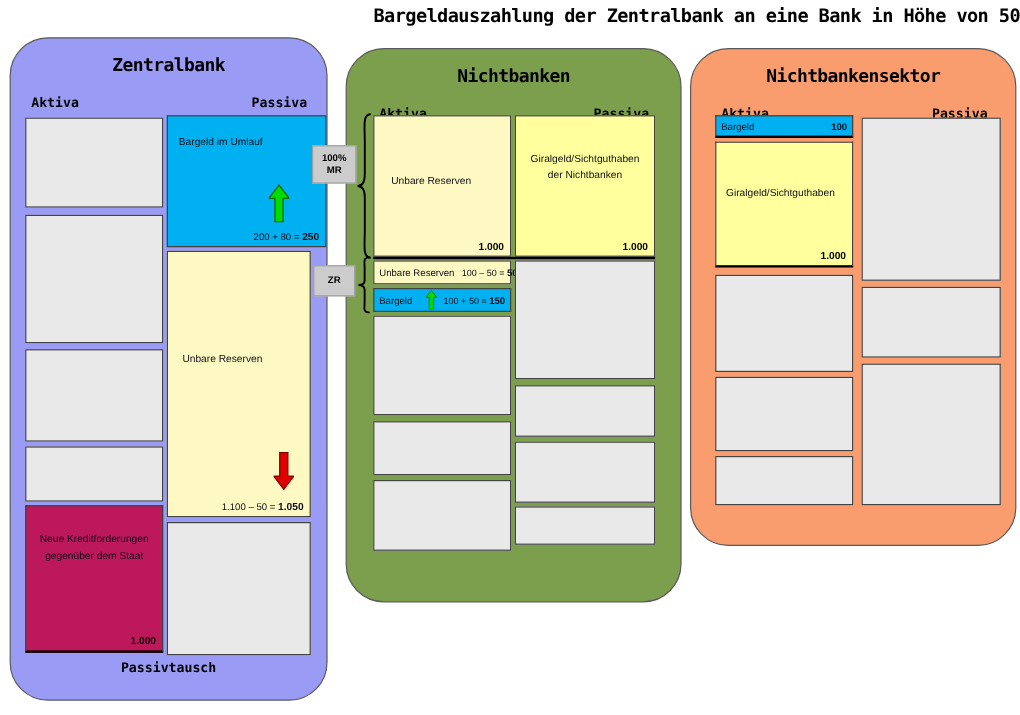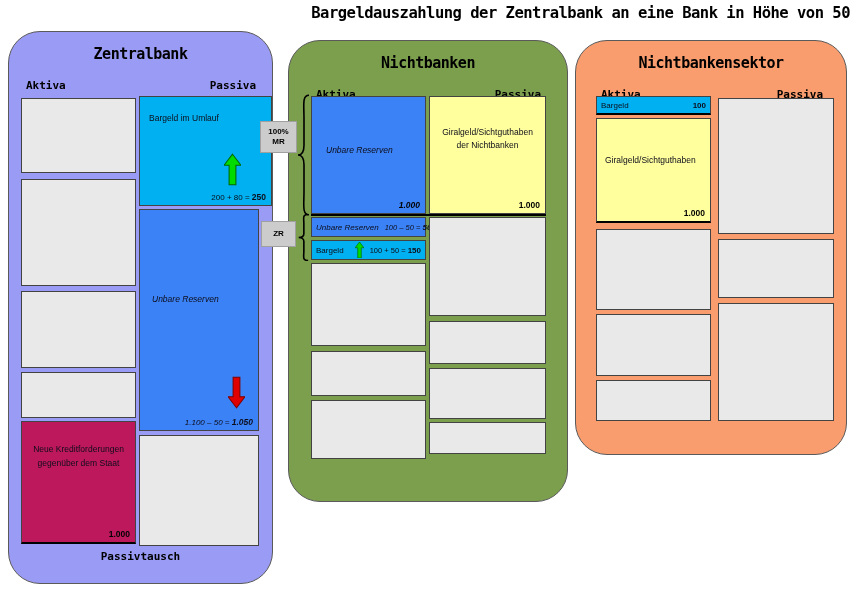--- a/index.html
+++ b/index.html
@@ -48,21 +48,21 @@
     font-weight: bold; font-size: 11px; color: #000;
   }
 
   .box {
     position: absolute;
     background: #e9e9e9;
     border: 1px solid #434343;
     color: #000;
   }
   .box.cyan   { background: #00b0f0; }
-  .box.blue   { background: #3b82f6; font-style: italic; }
+  .box.blue   { background: #fef9c3; }
   .box.yellow { background: #ffff9e; }
   .box.purple { background: #be185d; }
   .thick-bottom { border-bottom: 2.5px solid #000; }
 
   .box-label { position: absolute; font-size: 8.5px; line-height: 10px; color: #0d0d1a; }
   .box-label.centered { left: 0; width: 100%; text-align: center; }
   .eq {
     position: absolute; right: 5px; bottom: 3px;
     font-size: 8px; color: #0d0d1a; white-space: nowrap;
   }

